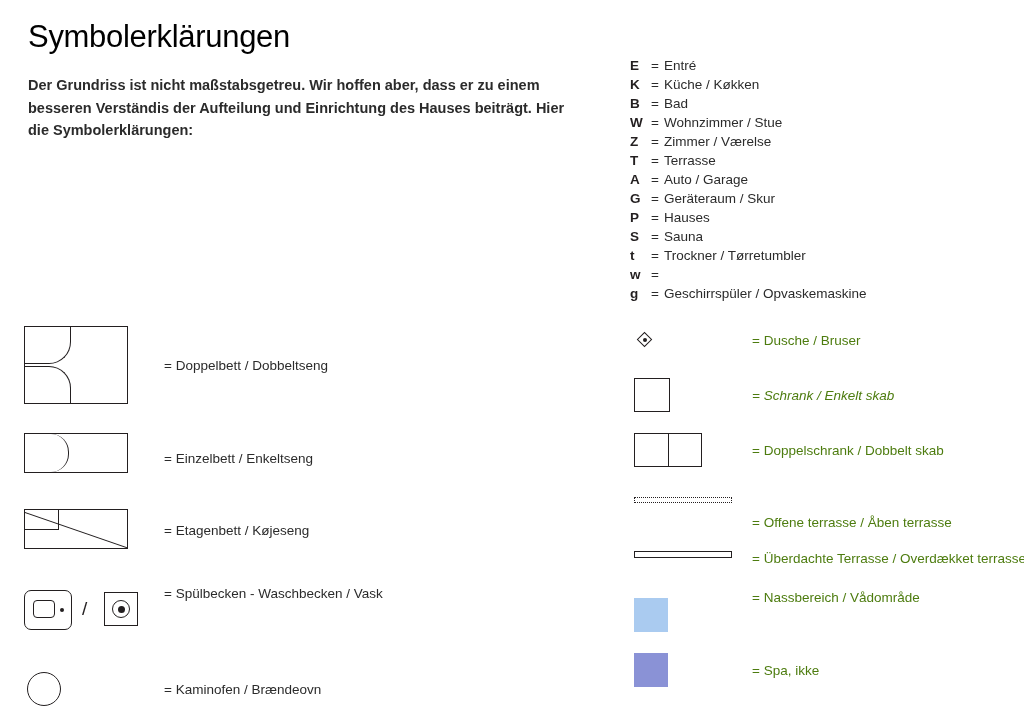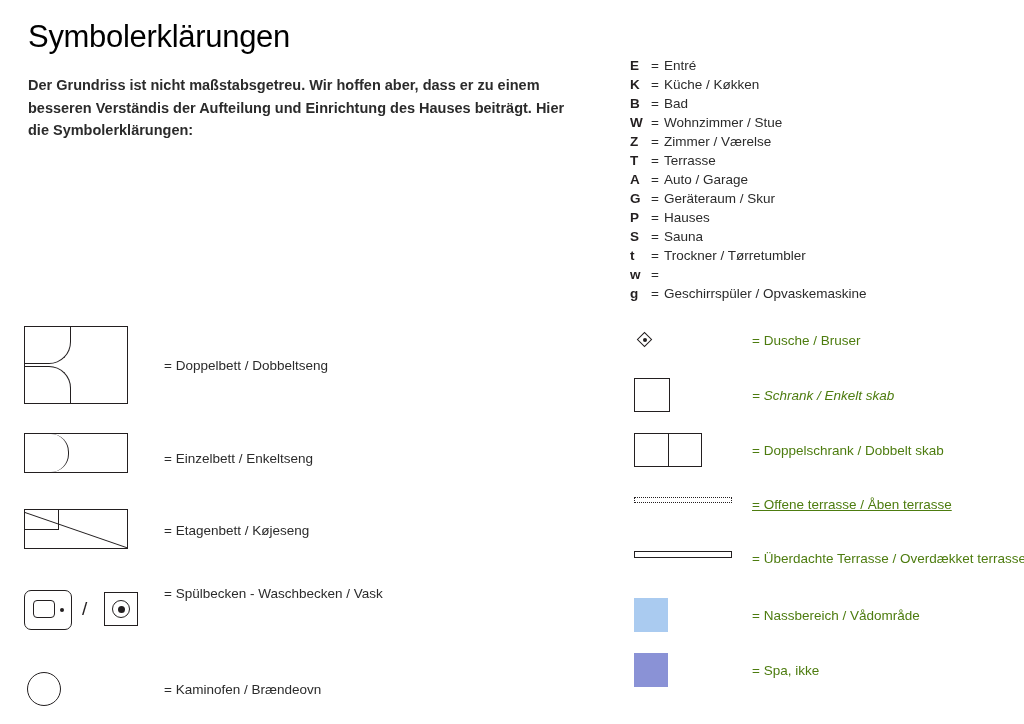--- a/index.html
+++ b/index.html
@@ -433,26 +433,26 @@
 
     <div class="cab-single" style="left:4px; top:52px;"></div>
     <div class="rrow-label" style="left:122px; top:62px;font-style:italic;">= Schrank / Enkelt skab</div>
 
     <div class="cab-double" style="left:4px; top:107px;">
       <div class="divider"></div>
     </div>
     <div class="rrow-label" style="left:122px; top:117px;">= Doppelschrank / Dobbelt skab</div>
 
     <div class="dotted-line" style="left:4px; top:171px;"></div>
-    <div class="rrow-label" style="left:122px; top:171px;text-decoration:underline;">= Offene terrasse / Åben terrasse</div>
+    <div class="rrow-label" style="left:122px; top:189px;">= Offene terrasse / Åben terrasse</div>
 
     <div class="solid-bar" style="left:4px; top:225px;"></div>
     <div class="rrow-label" style="left:122px; top:225px;">= Überdachte Terrasse / Overdækket terrasse</div>
 
     <div class="swatch" id="sw-wet" style="left: 4px; top: 272px; background: rgb(170, 203, 240);"></div>
-    <div class="rrow-label" style="left:122px; top:282px;">= Nassbereich / Vådområde</div>
+    <div class="rrow-label" style="left:122px; top:264px;">= Nassbereich / Vådområde</div>
 
     <div class="swatch" id="sw-spa" style="left: 4px; top: 327px; background: rgb(138, 146, 214);"></div>
     <div class="rrow-label" style="left:122px; top:337px;">= Spa, ikke</div>
 
   </div>
 
 </div>
 
 </body></html>

